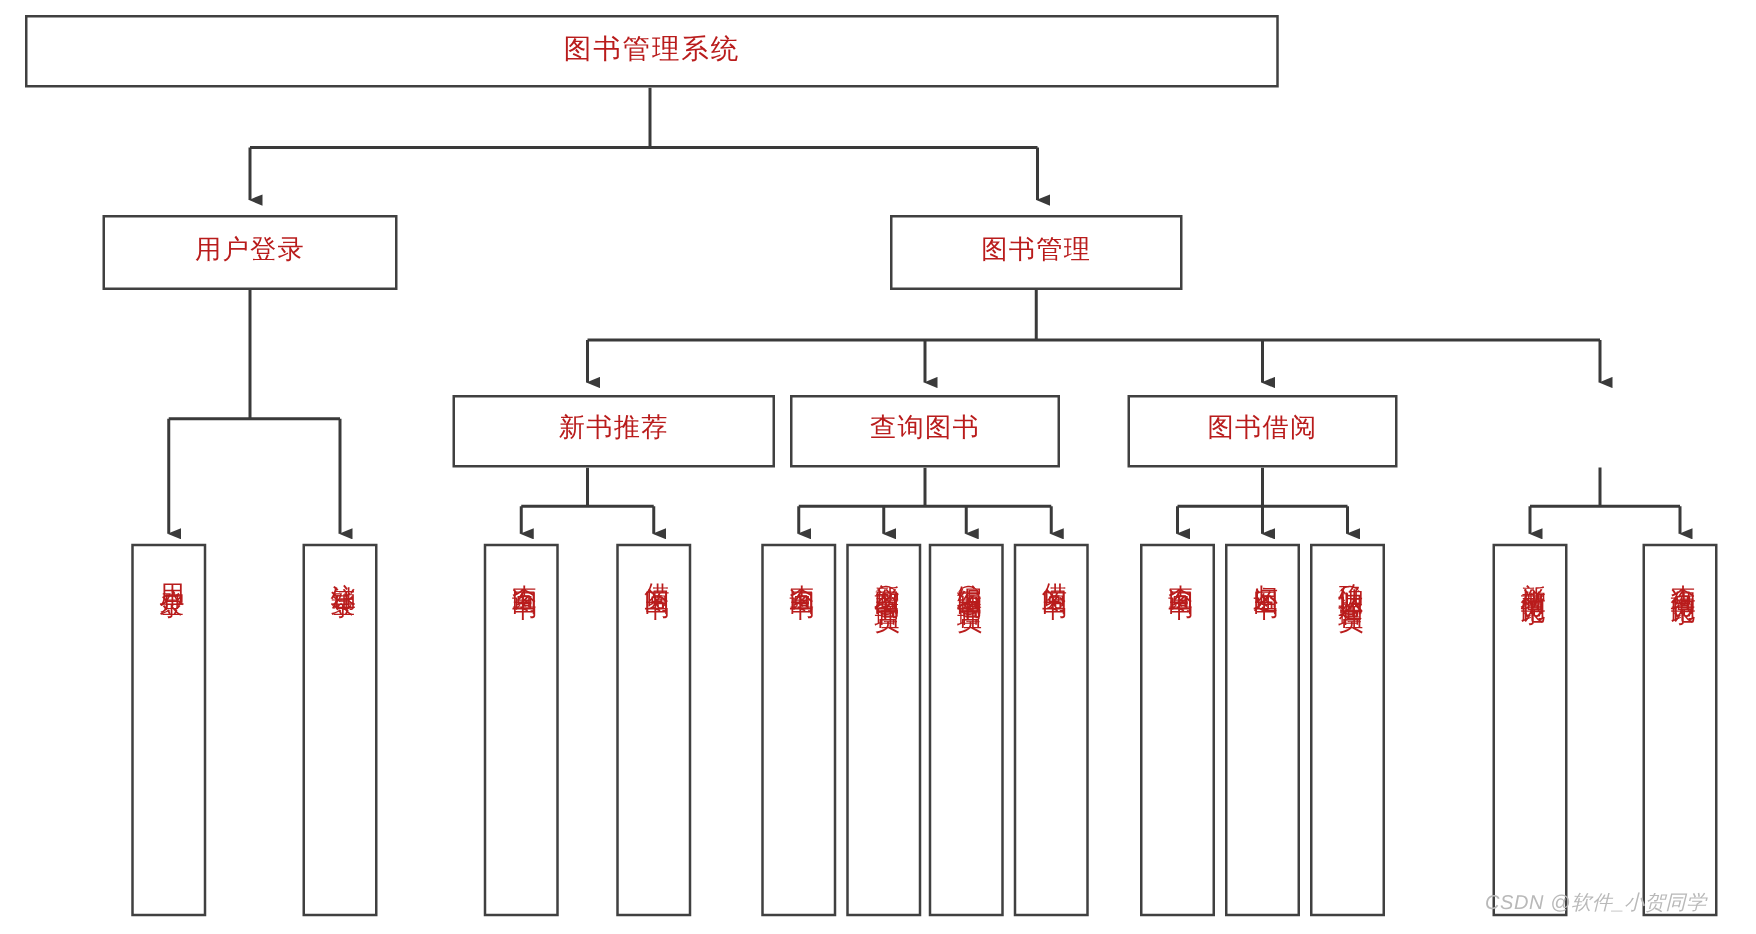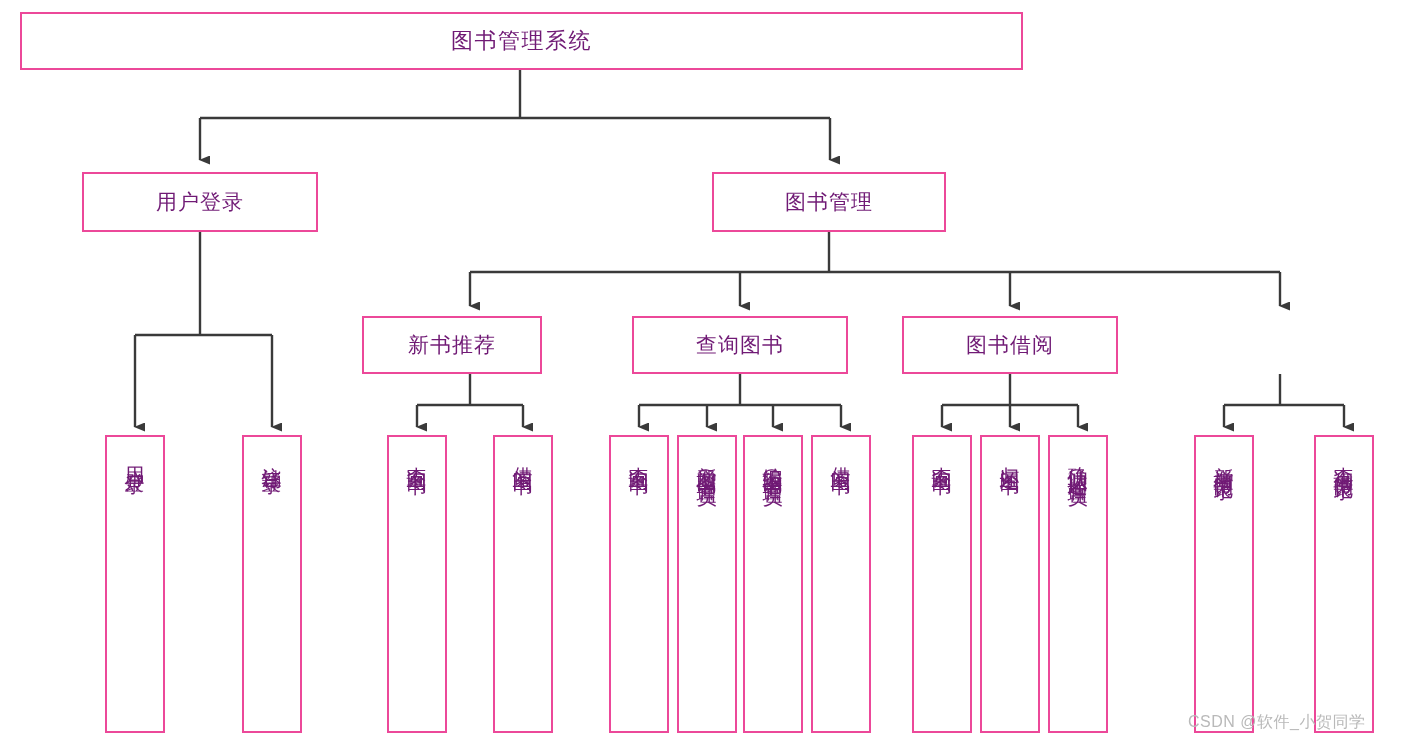--- a/index.html
+++ b/index.html
@@ -23,26 +23,27 @@
     left: 0;
     top: 0;
     width: 1405px;
     height: 747px;
     pointer-events: none;
   }
   .node {
     position: absolute;
     box-sizing: border-box;
     background: #ffffff;
-    border: 2px solid #ec4899;
+    border: 2px solid #404040;
     display: flex;
     align-items: center;
     justify-content: center;
-    color: #701a75;
+    color: #b91c1c;
     z-index: 2;
+    font-family: Liberation Mono, monospace;
   }
   .node-label {
     display: block;
     text-align: center;
     line-height: 1.18;
     white-space: nowrap;
   }
   
   .node.horiz .node-label {
     font-size: 21px;
@@ -70,20 +71,21 @@
   .watermark {
     position: absolute;
     left: 1188px;
     top: 712px;
     font-size: 16px;
     color: #b9b9b9;
     letter-spacing: 0.5px;
     white-space: nowrap;
     z-index: 5;
     user-select: none;
+    font-style: italic;
   }
 </style>
 </head>
 <body>
 
 <div id="diagram-canvas">
 
   <svg id="edge-layer" viewBox="0 0 1405 747" width="1405" height="747" xmlns="http://www.w3.org/2000/svg">
     <defs>
       <marker id="arrowhead" markerWidth="9" markerHeight="11" refX="4.5" refY="10" orient="auto" markerUnits="userSpaceOnUse">
@@ -138,21 +140,21 @@
     <span class="node-label">图书管理系统</span>
   </div>
 
   <div class="node horiz" style="left:82px; top:172px; width:236px; height:60px;">
     <span class="node-label">用户登录</span>
   </div>
   <div class="node horiz" style="left:712px; top:172px; width:234px; height:60px;">
     <span class="node-label">图书管理</span>
   </div>
 
-  <div class="node horiz" style="left:362px; top:316px; width:180px; height:58px;">
+  <div class="node horiz" style="left:362px; top:316px; width:258px; height:58px;">
     <span class="node-label">新书推荐</span>
   </div>
   <div class="node horiz" style="left:632px; top:316px; width:216px; height:58px;">
     <span class="node-label">查询图书</span>
   </div>
   <div class="node horiz" style="left:902px; top:316px; width:216px; height:58px;">
     <span class="node-label">图书借阅</span>
   </div>
 
   <div class="node vert" style="left:105px; top:435px; width:60px; height:298px;">

